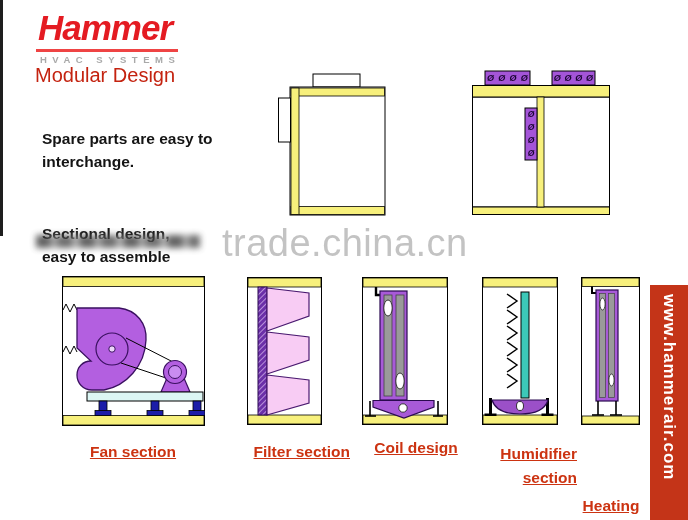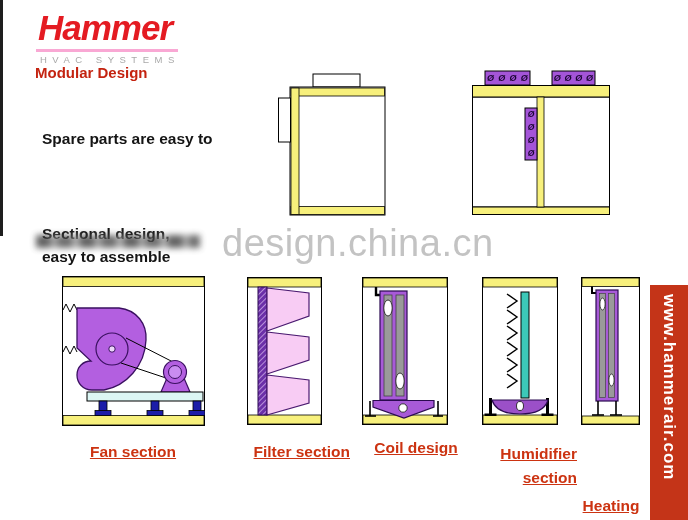--- a/index.html
+++ b/index.html
@@ -4,25 +4,25 @@
 <style>
   * { margin:0; padding:0; box-sizing:border-box; }
   body { background:#fff; font-family:"Liberation Sans", sans-serif; }
   .canvas { position:relative; width:688px; height:520px; background:#fff; overflow:hidden; }
   .abs { position:absolute; }
 
   .edge-artifact { left:0; top:0; width:3px; height:236px; background:#1e1e1e; }
 
   .logo { left:36px; top:8px; }
   .logo-brand { display:inline-block; font-size:35px; font-weight:bold; font-style:italic;
-                color:#e41b22; letter-spacing:-1px; border-bottom:3px solid #f9a8d4; padding:0 6px 1px 2px; }
-  .logo-tagline { margin-top:2px; padding-left:4px; font-size:9.5px; font-weight:normal;
+                color:#e41b22; letter-spacing:-1px; border-bottom:3px solid #ef4444; padding:0 6px 1px 2px; }
+  .logo-tagline { margin-top:2px; padding-left:4px; font-size:9.5px; font-weight:bold;
                   color:#a9a9a9; letter-spacing:5.5px; }
 
-  .title { left:35px; top:64px; font-size:15px; font-weight:bold; color:#c42310; }
+  .title { left:35px; top:64px; font-size:20px; font-weight:normal; color:#c42310; }
 
   .bullet { left:42px; font-size:15.5px; font-weight:bold; color:#141414; line-height:23px; }
   .bullet-1 { top:127px; }
   .bullet-2 { top:190px;margin-top:32px; }
   .smear { left:36px; top:235px; width:164px; height:13px; opacity:.8; filter:blur(3px);
            background:repeating-linear-gradient(90deg,#3c3c3c 0 14px,#8a8a8a 14px 22px,#4a4a4a 22px 36px,#999 36px 44px); }
 
   .watermark { left:222px; top:222px; font-size:38px; color:#c3c3c3; letter-spacing:.5px; }
 
   .diagram { line-height:0; }
@@ -52,28 +52,29 @@
 
   <div class="abs logo">
     <div class="logo-brand">Hammer</div>
     <div class="logo-tagline">HVAC SYSTEMS</div>
   </div>
 
   <div class="abs title">Modular Design</div>
 
   <div class="abs bullet bullet-1">
     <div>Spare parts are easy to</div>
+    <div>interchange.</div>
   </div>
   <div class="abs bullet bullet-2">
     <div>Sectional design,</div>
     <div>easy to assemble</div>
   </div>
   <div class="abs smear"></div>
 
-  <div class="abs watermark">design.china.cn</div>
+  <div class="abs watermark">trade.china.cn</div>
 
   <div class="abs diagram" style="left:278px; top:72px;">
     <svg width="112" height="146" viewBox="0 0 112 146">
       <rect x="35" y="2" width="47" height="13" fill="#fff" stroke="#000"></rect>
       <rect x="12" y="15" width="95" height="128" fill="#fff" stroke="#000"></rect>
       <rect x="13" y="16" width="93.5" height="8" fill="#f7f07c" stroke="#000" stroke-width="0.8"></rect>
       <rect x="13" y="134.5" width="93.5" height="8" fill="#f7f07c" stroke="#000" stroke-width="0.8"></rect>
       <rect x="13" y="16" width="8" height="126.5" fill="#f7f07c" stroke="#000" stroke-width="0.8"></rect>
       <rect x="0.5" y="26" width="12" height="44" fill="#fff" stroke="#000"></rect>
     </svg>

